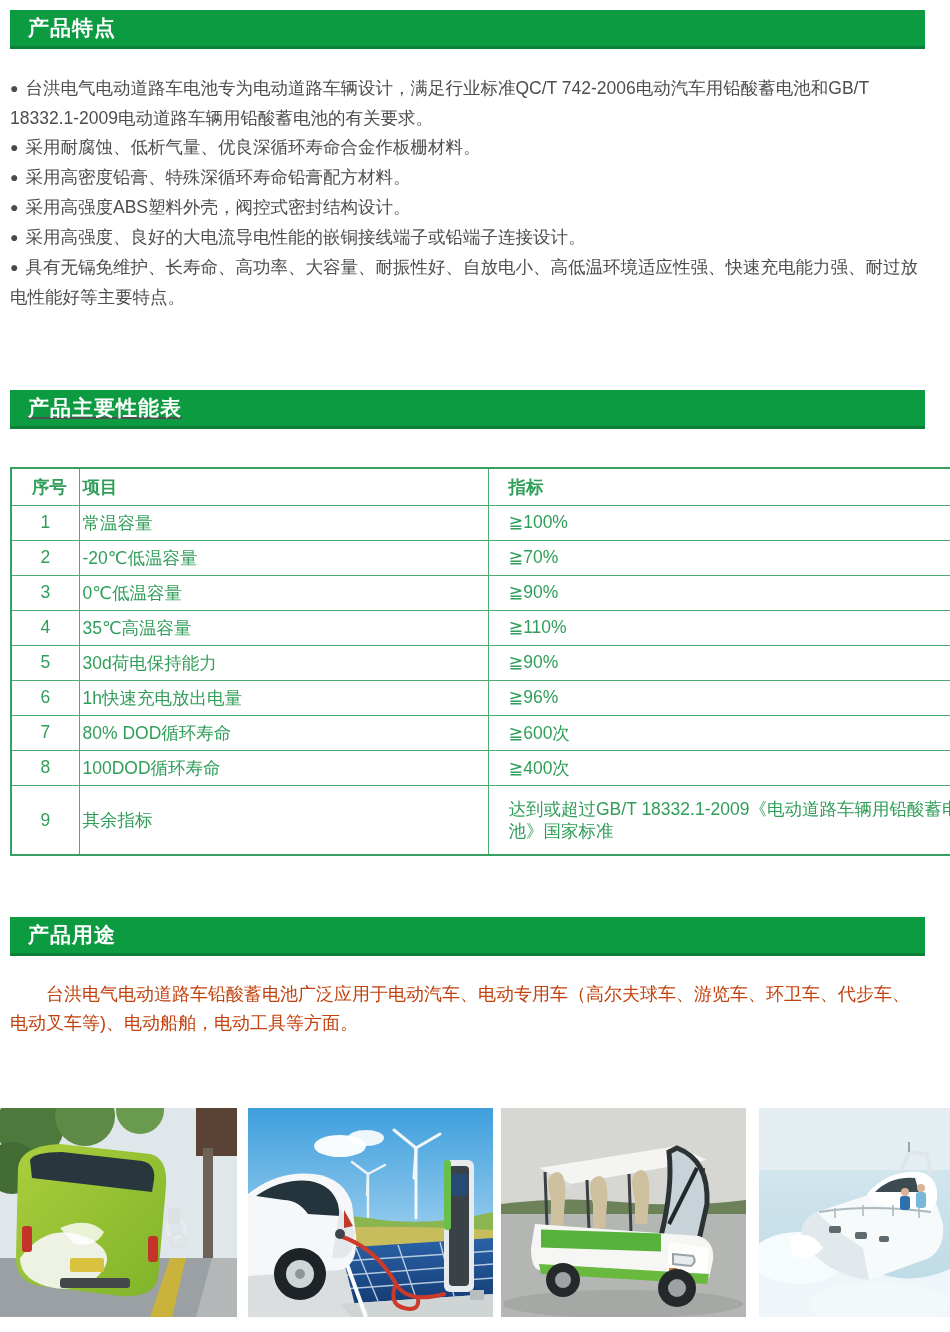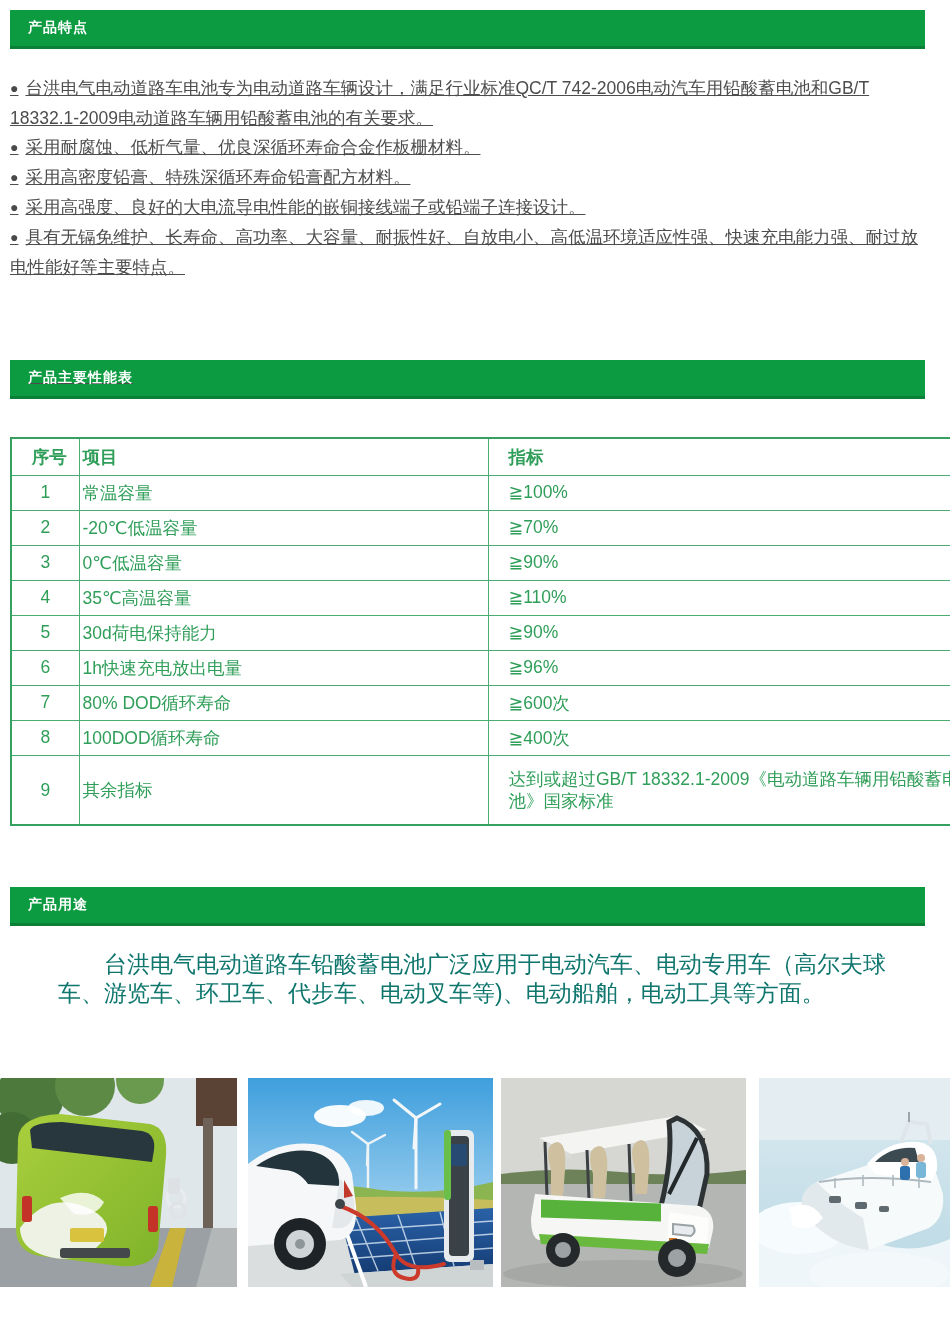--- a/index.html
+++ b/index.html
@@ -14,28 +14,28 @@
 
   
   .section-bar {
     height: 39px;
     background: #0d9b41;
     border-bottom: 3px solid #0a8137;
     display: flex; align-items: center;
     padding-left: 18px;
   }
   .section-bar .bar-title {
-    color: #ffffff; font-size: 14px; font-weight: bold; letter-spacing: 1px;
+    color: #ffffff; font-size: 21px; font-weight: bold; letter-spacing: 1px;
   }
   .bar-1 { margin-top: 10px; }
   .bar-2 { margin-top: 78px; text-decoration: underline; }
   .bar-3 { margin-top: 61px; }
 
   
-  .features { margin-top: 25px; font-size: 17.5px; line-height: 29px; text-decoration: underline; }
+  .features { margin-top: 25px; font-size: 17.5px; line-height: 29px; }
   .bullet-item { color: #4d4d4d; }
   .bullet { font-size: 14px; margin-right: 7px; position: relative; top: -1px; color: #4a4a4a; }
 
   
   table.perf {
     width: 917px; margin-top: 38px;
     border-collapse: collapse; table-layout: fixed;
     color: #2f9e58; font-size: 17.5px;
   }
   table.perf th, table.perf td {
@@ -48,22 +48,22 @@
   table.perf .col-no  { width: 68px;  text-align: center; }
   table.perf thead .col-no { text-align: center; padding-left: 8px; }
   table.perf .col-item { width: 409px; padding-left: 3px; text-align: left; font-weight: normal;}
   table.perf thead .col-item { font-weight: bold; }
   table.perf .col-ind  { width: 492px; padding-left: 20px; text-align: left; font-weight: normal;}
   table.perf thead .col-ind { font-weight: bold; }
   table.perf tr.tall td { height: 70px; line-height: 22px; padding-top: 4px; padding-bottom: 4px; }
 
   
   .usage-text {
-    margin-top: 24px; font-size: 23px; line-height: 29px;
-    text-indent: 2em; color: #0f766e; margin-left: 48px;
+    margin-top: 24px; font-size: 18px; line-height: 29px;
+    text-indent: 2em; color: #c2410c;
   }
 
   
   .gallery {
     margin-top: 70px; margin-left: -10px; width: 950px; height: 209px;
     display: flex; overflow: hidden;
   }
   .photo { height: 209px; flex: 0 0 auto; background: #fff; }
   .photo svg { display: block; }
   .ph-1 { width: 237px; margin-right: 11px; }
@@ -77,20 +77,21 @@
 <div class="page">
 
   <div class="section-bar bar-1">
     <span class="bar-title">产品特点</span>
   </div>
 
   <div class="features">
     <p class="bullet-item"><span class="bullet">●</span><span>台洪电气电动道路车电池专为电动道路车辆设计，满足行业标准QC/T 742-2006电动汽车用铅酸蓄电池和GB/T 18332.1-2009电动道路车辆用铅酸蓄电池的有关要求。</span></p>
     <p class="bullet-item"><span class="bullet">●</span><span>采用耐腐蚀、低析气量、优良深循环寿命合金作板栅材料。</span></p>
     <p class="bullet-item"><span class="bullet">●</span><span>采用高密度铅膏、特殊深循环寿命铅膏配方材料。</span></p>
+    <p class="bullet-item"><span class="bullet">●</span><span>采用高强度ABS塑料外壳，阀控式密封结构设计。</span></p>
     <p class="bullet-item"><span class="bullet">●</span><span>采用高强度、良好的大电流导电性能的嵌铜接线端子或铅端子连接设计。</span></p>
     <p class="bullet-item"><span class="bullet">●</span><span>具有无镉免维护、长寿命、高功率、大容量、耐振性好、自放电小、高低温环境适应性强、快速充电能力强、耐过放电性能好等主要特点。</span></p>
   </div>
 
   <div class="section-bar bar-2">
     <span class="bar-title">产品主要性能表</span>
   </div>
 
   <table class="perf">
     <thead>

